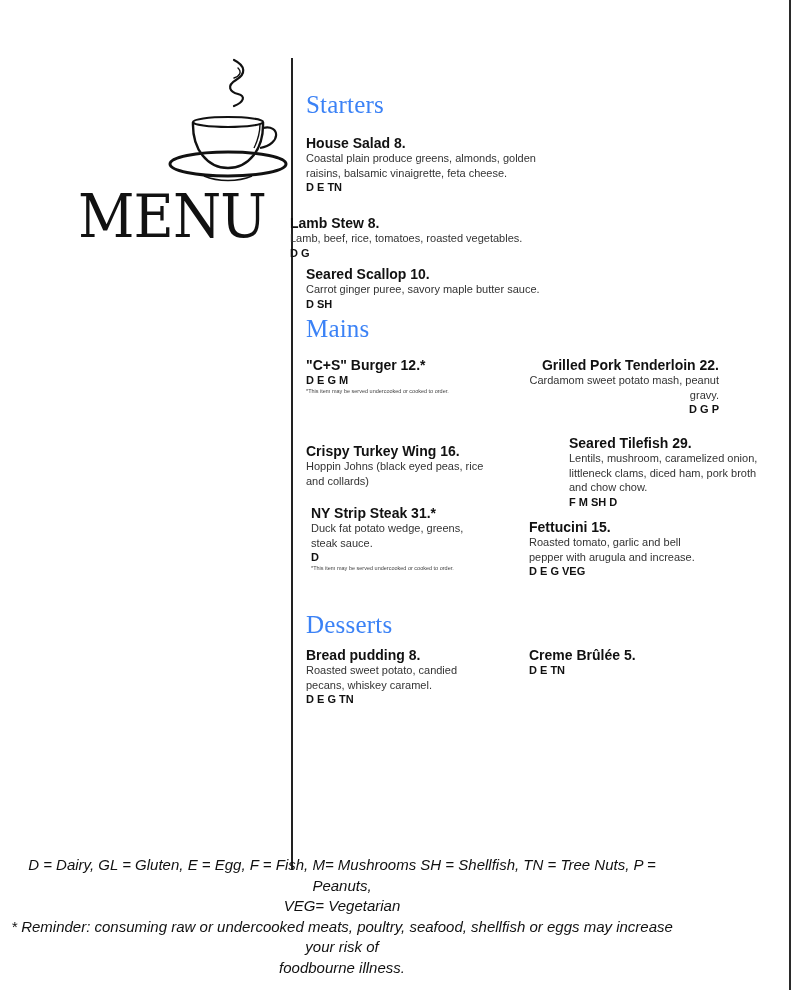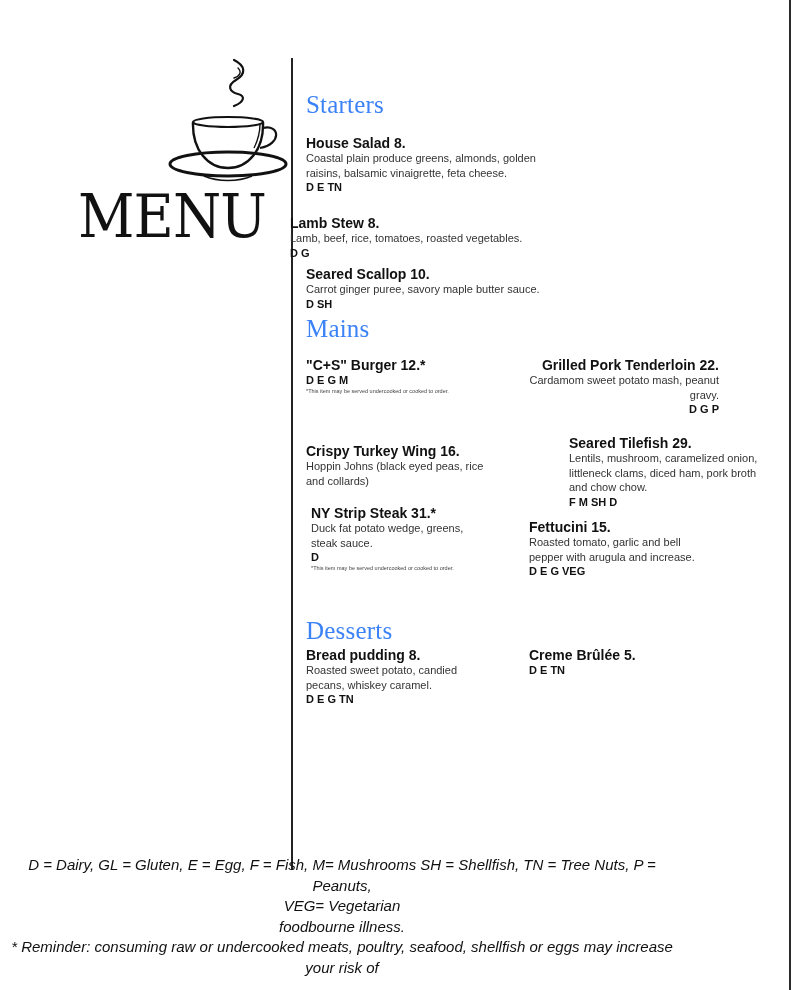--- a/index.html
+++ b/index.html
@@ -105,31 +105,31 @@
   <div class="desc">Lentils, mushroom, caramelized onion, littleneck clams, diced ham, pork broth and chow chow.</div>
   <div class="tags">F M SH D</div>
 </div>
 
 <div class="item" style="left:529px; top:520px; width:175px;">
   <div class="name">Fettucini 15.</div>
   <div class="desc">Roasted tomato, garlic and bell pepper with arugula and increase.</div>
   <div class="tags">D E G VEG</div>
 </div>
 
-<div class="section-title" style="left:306px; top:612px;margin-top:6px;">Desserts</div>
+<div class="section-title" style="left:306px; top:612px;">Desserts</div>
 
 <div class="item" style="left:306px; top:648px; width:180px;">
   <div class="name">Bread pudding  8.</div>
   <div class="desc">Roasted sweet potato, candied pecans, whiskey caramel.</div>
   <div class="tags">D E G TN</div>
 </div>
 
 <div class="item" style="left:529px; top:648px; width:180px;">
   <div class="name">Creme Brûlée 5.</div>
   <div class="tags">D E TN</div>
 </div>
 
 <div class="footer">
   <div>D = Dairy, GL = Gluten, E = Egg, F = Fish, M= Mushrooms SH = Shellfish, TN = Tree Nuts, P = Peanuts,</div>
   <div>VEG= Vegetarian</div>
+  <div>* Reminder: consuming raw or undercooked meats, poultry, seafood, shellfish or eggs may increase your risk of</div>
   <div>foodbourne illness.</div>
-  <div>* Reminder: consuming raw or undercooked meats, poultry, seafood, shellfish or eggs may increase your risk of</div>
 </div>
 
 </body></html>

